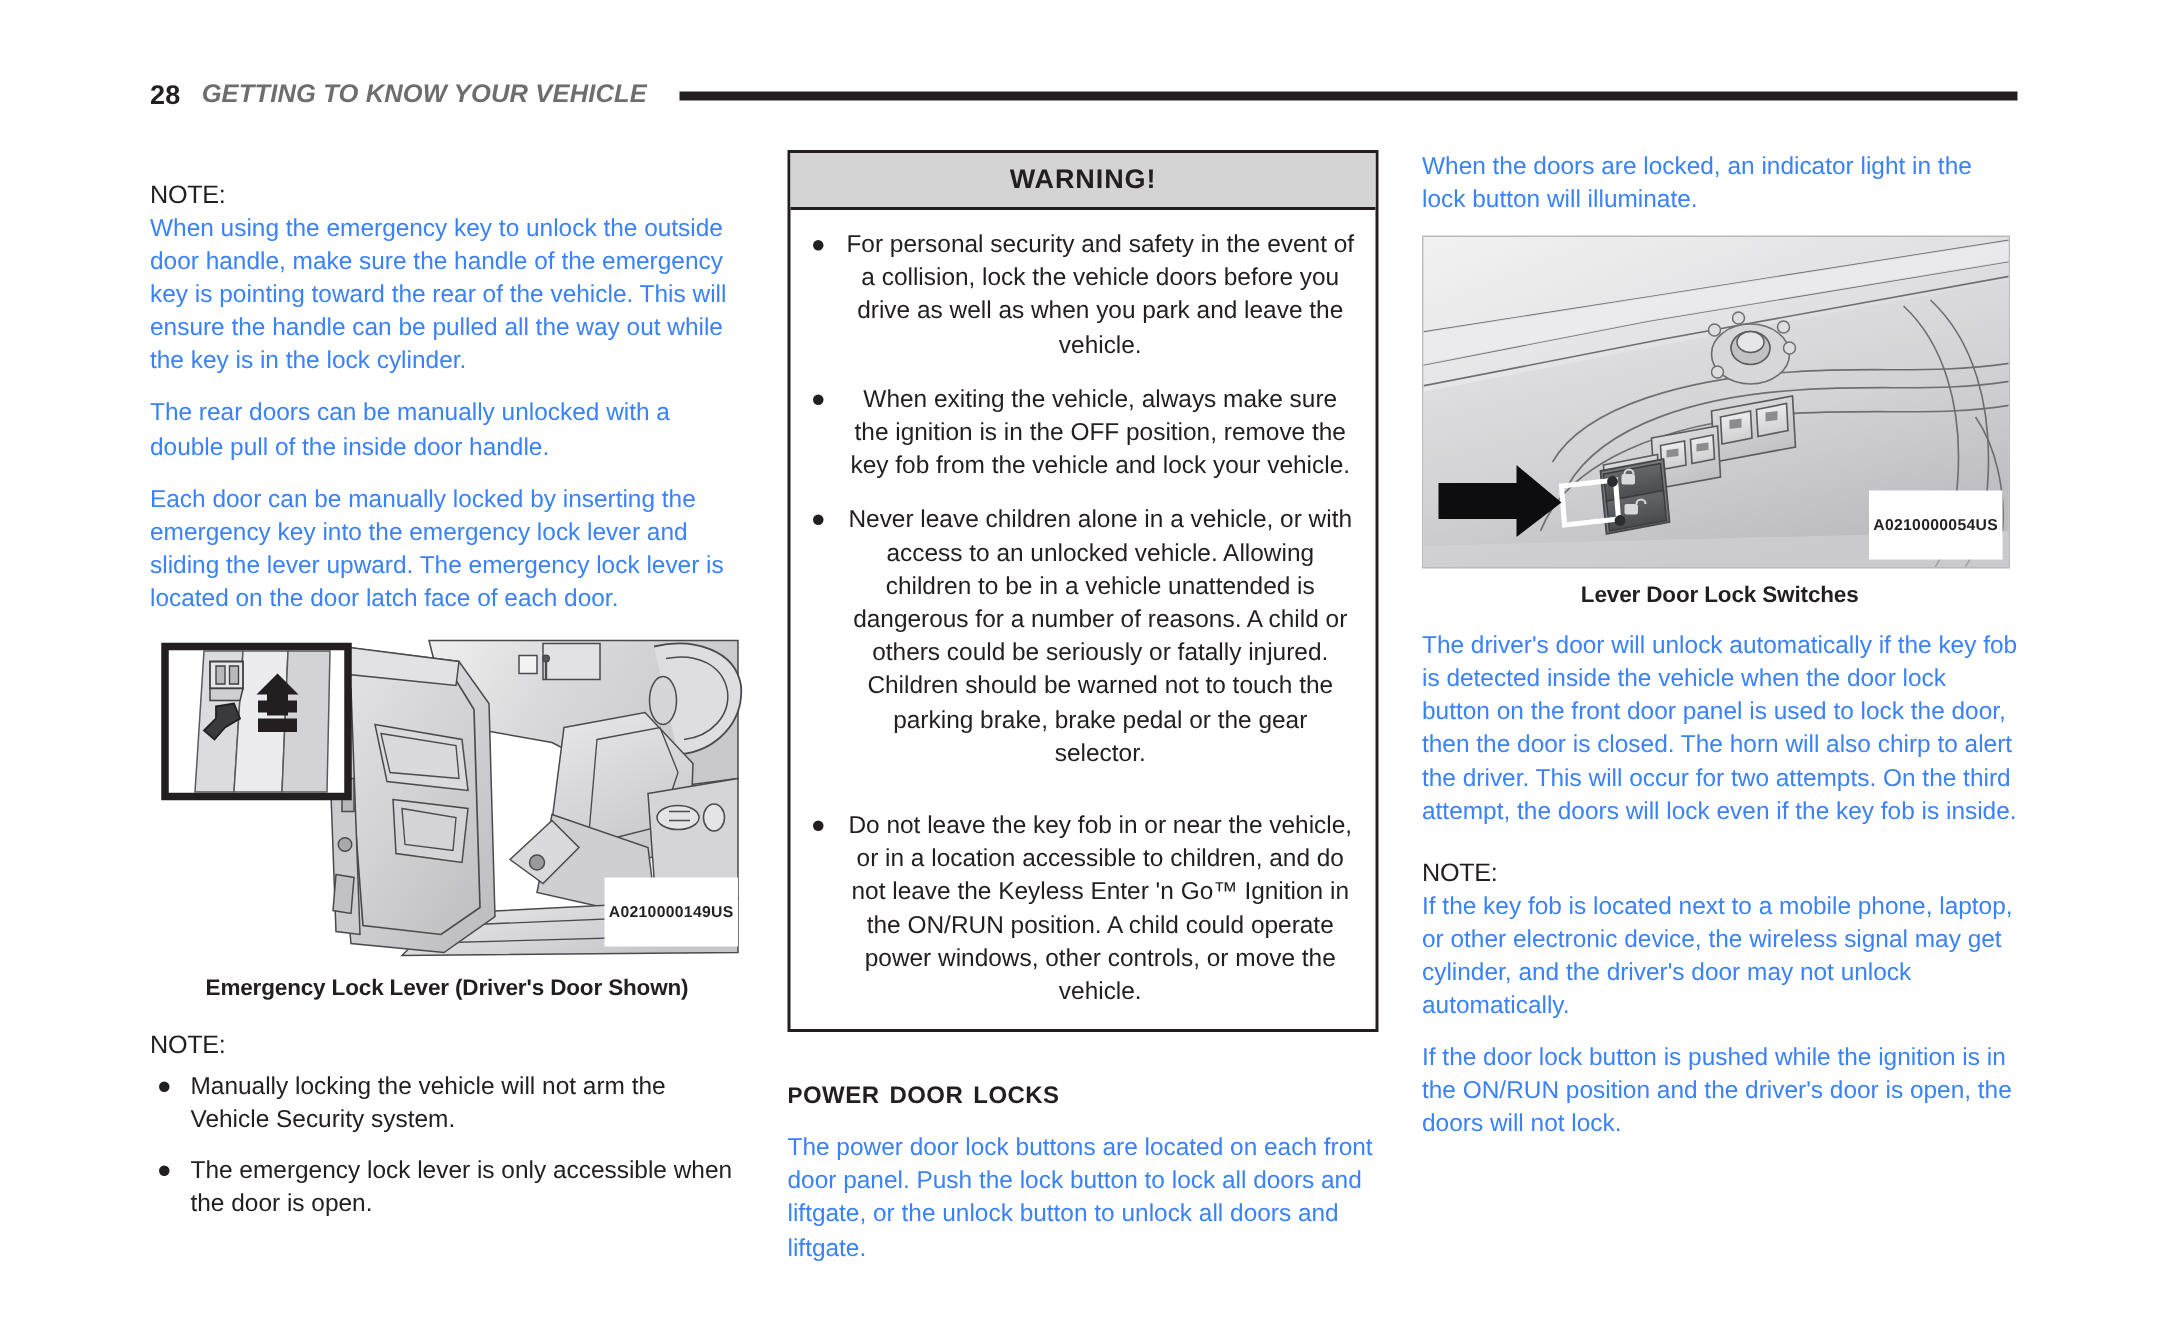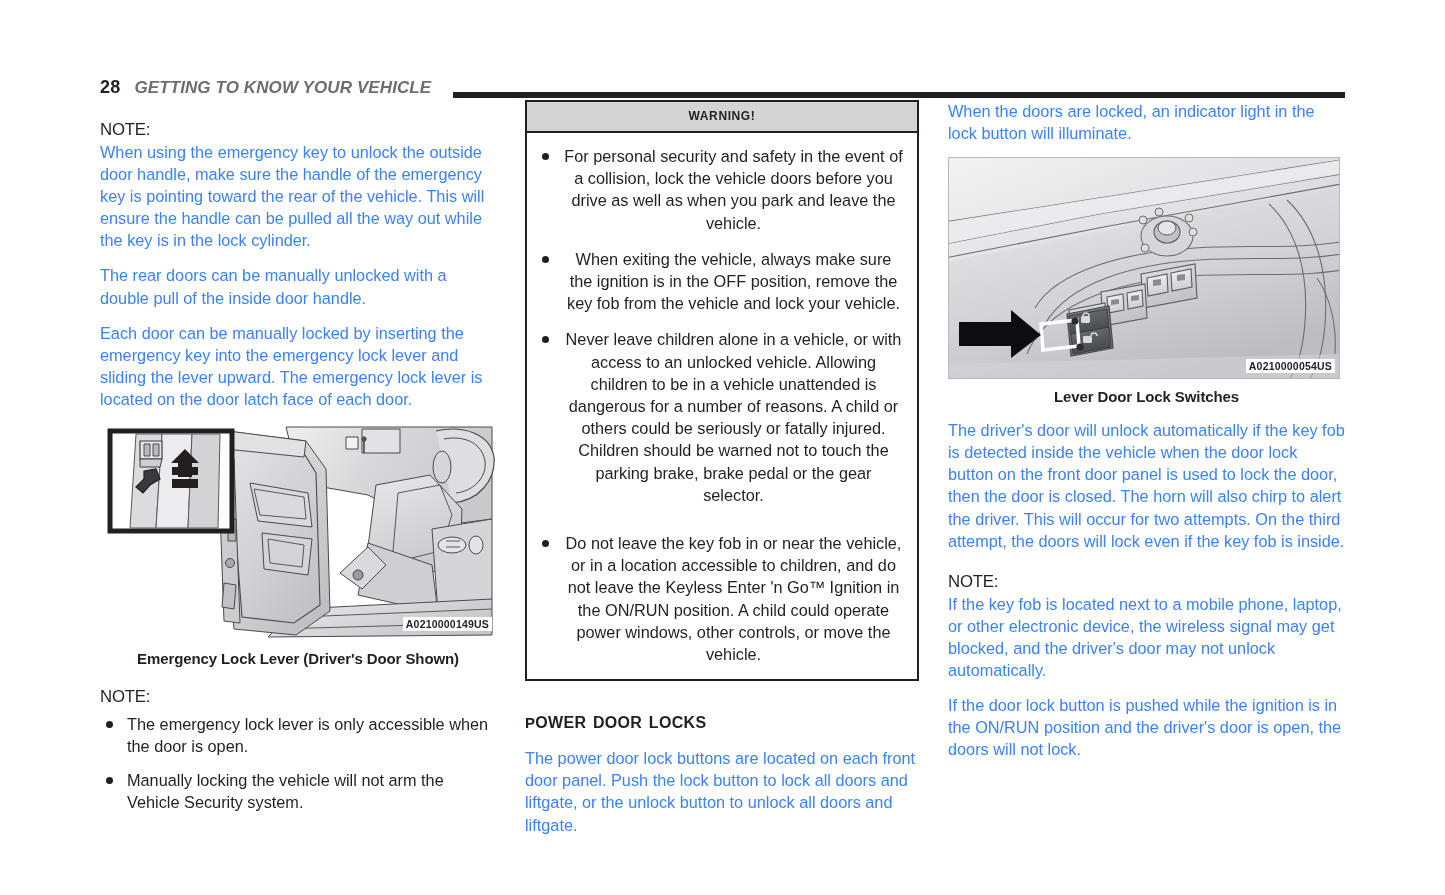--- a/index.html
+++ b/index.html
@@ -16,25 +16,25 @@
     width: 1445px;
     height: 895px;
     background: #ffffff;
     overflow: hidden;
   }
 
   
   .header {
     position: absolute;
     left: 100px;
-    top: 68px;
+    top: 48px;
     width: 1245px;
     height: 30px;
     display: flex;
-    align-items: flex-end;
+    align-items: center;
   }
   .page-number {
     font-size: 18px;
     font-weight: bold;
     color: #231f20;
     letter-spacing: 0.2px;
   }
   .header-title {
     font-size: 17px;
     font-weight: bold;
@@ -111,21 +111,21 @@
     letter-spacing: -0.1px;
   }
 
   .fig-id {
     position: absolute;
     font-size: 10.5px;
     font-weight: bold;
     color: #231f20;
     letter-spacing: 0.2px;
     background: #ffffff;
-    padding: 1px 3px;
+    padding: 17px 3px;
   }
 
   
   .figure-lever {
     position: relative;
     width: 396px;
     height: 218px;
     margin-top: 6px;
   }
   .figure-lever svg { display: block; }
@@ -146,21 +146,21 @@
   .warning-box {
     border: 2px solid #231f20;
     background: #ffffff;
     width: 394px;
   }
   .warning-head {
     background: #d4d4d4;
     border-bottom: 2px solid #231f20;
     text-align: center;
     padding: 7px 0 8px 0;
-    font-size: 12px;
+    font-size: 18px;
     font-weight: bold;
     color: #231f20;
     letter-spacing: 0.6px;
   }
   .warning-body { padding: 12px 14px 14px 10px; }
   .warning-body ul { list-style: none; margin: 0; padding: 0; }
   .warning-body li {
     position: relative;
     padding-left: 27px;
     font-size: 16.3px;
@@ -304,22 +304,22 @@
           </g>
         </g>
       </svg>
       <span class="fig-id" style="right:4px; bottom:10px;">A0210000149US</span>
     </div>
 
     <div class="fig-caption">Emergency Lock Lever (Driver's Door Shown)</div>
 
     <div class="note-label" style="margin-bottom:6px;">NOTE:</div>
     <ul class="bullets">
+      <li>Manually locking the vehicle will not arm the Vehicle Security system.</li>
       <li>The emergency lock lever is only accessible when the door is open.</li>
-      <li>Manually locking the vehicle will not arm the Vehicle Security system.</li>
     </ul>
   </div>
 
   <div class="col col-mid">
 
     <div class="warning-box">
       <div class="warning-head">WARNING!</div>
       <div class="warning-body">
         <ul>
           <li>For personal security and safety in the event of a collision, lock the vehicle doors before you drive as well as when you park and leave the vehicle.</li>
@@ -440,17 +440,17 @@
         <path d="M-4 206 L392 196 L392 222 L-4 222 Z" fill="#d8d8db" opacity="0.5"></path>
       </svg>
       <span class="fig-id" style="right:4px; bottom:5px;">A0210000054US</span>
     </div>
 
     <div class="fig-caption">Lever Door Lock Switches</div>
 
     <p class="body">The driver's door will unlock automatically if the key fob is detected inside the vehicle when the door lock button on the front door panel is used to lock the door, then the door is closed. The horn will also chirp to alert the driver. This will occur for two attempts. On the third attempt, the doors will lock even if the key fob is inside.</p>
 
     <div class="note-label">NOTE:</div>
-    <p class="body">If the key fob is located next to a mobile phone, laptop, or other electronic device, the wireless signal may get blocked, and the driver's door may not unlock automatically.</p>
+    <p class="body">If the key fob is located next to a mobile phone, laptop, or other electronic device, the wireless signal may get cylinder, and the driver's door may not unlock automatically.</p>
     <p class="body">If the door lock button is pushed while the ignition is in the ON/RUN position and the driver's door is open, the doors will not lock.</p>
   </div>
 
 </div>
 
 </body></html>

